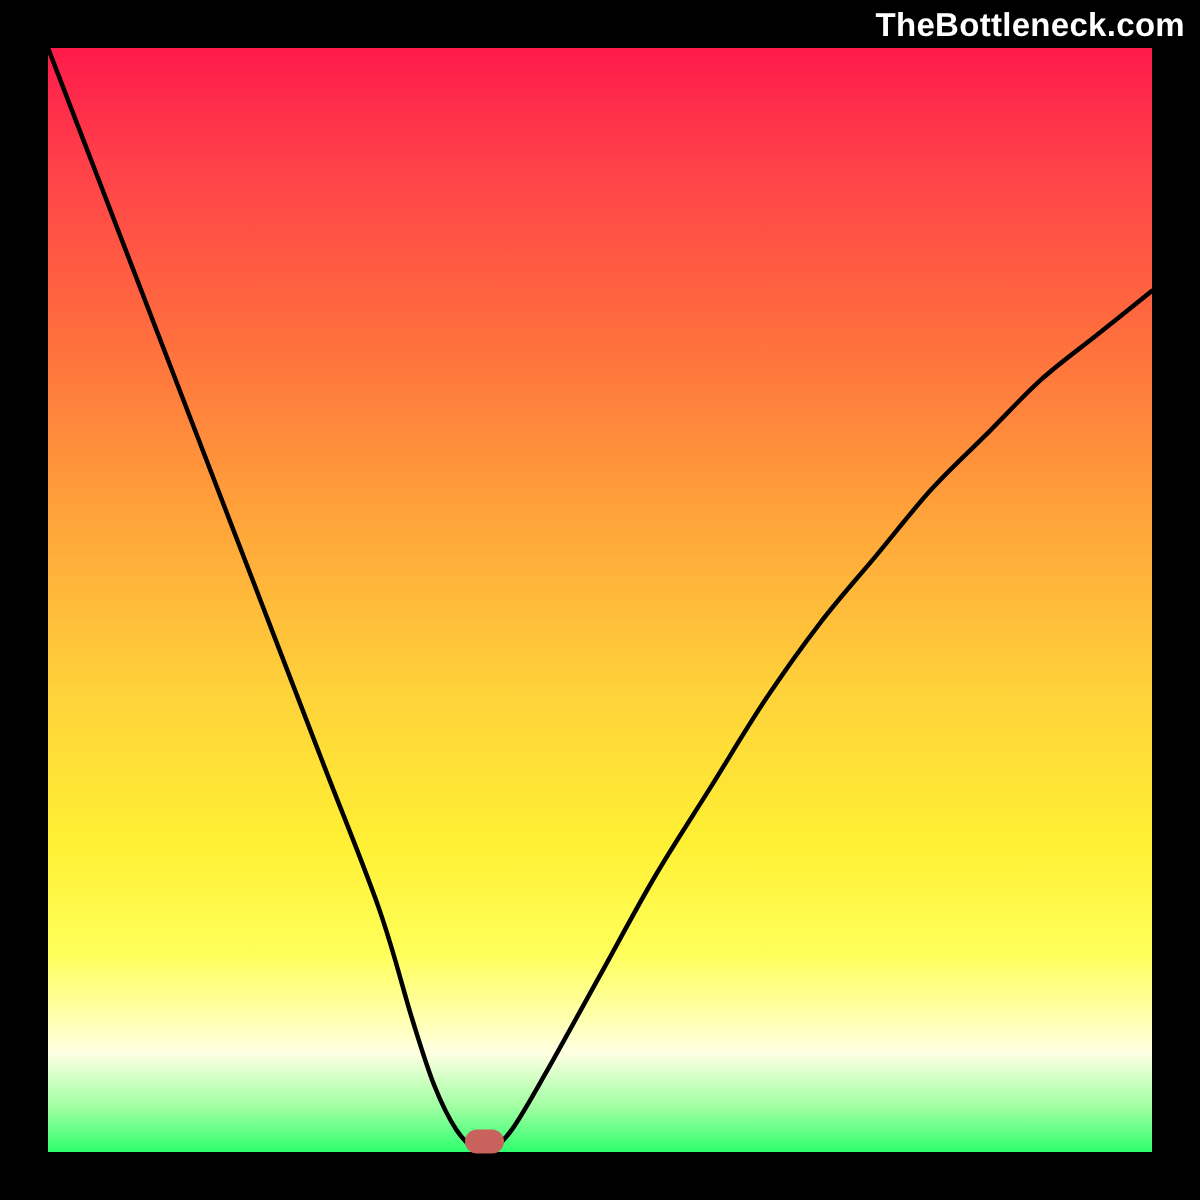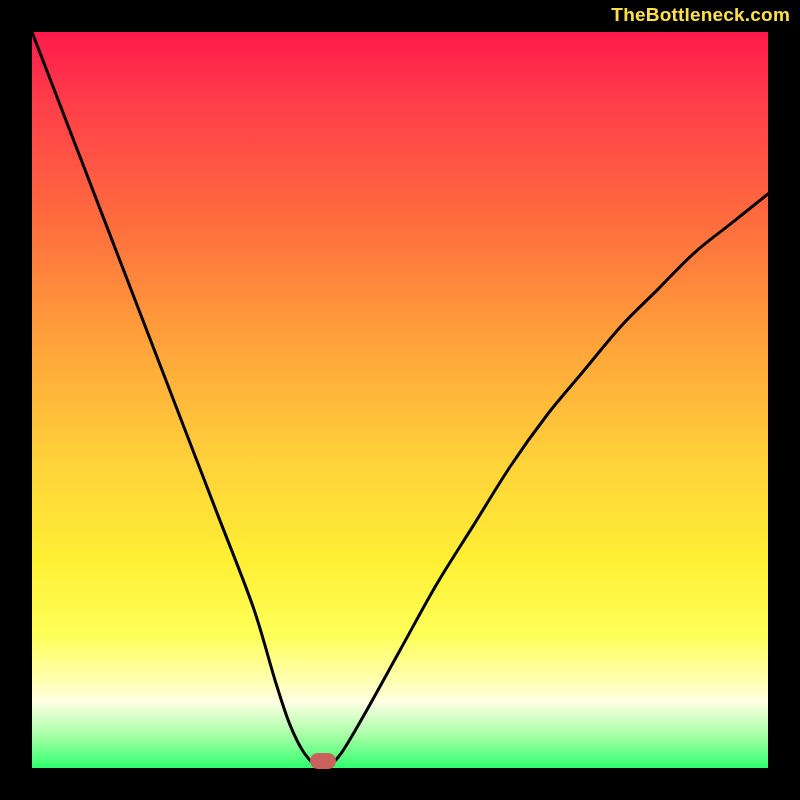--- a/index.html
+++ b/index.html
@@ -38,22 +38,22 @@
       #ffffb0 88%,
       #ffffe4 91%,
       #9effa1 96%,
       #2fff6e 100%
     );
   }
   .watermark {
     position: absolute;
     top: 4px;
     right: 10px;
-    color: #fde047;
-    font-size: 19px;
+    color: #ffffff;
+    font-size: 22px;
     font-weight: 600;
     letter-spacing: 0.2px;
     user-select: none;
   }
   svg.curve {
     position: absolute;
     top: 0;
     left: 0;
     width: 736px;
     height: 736px;

